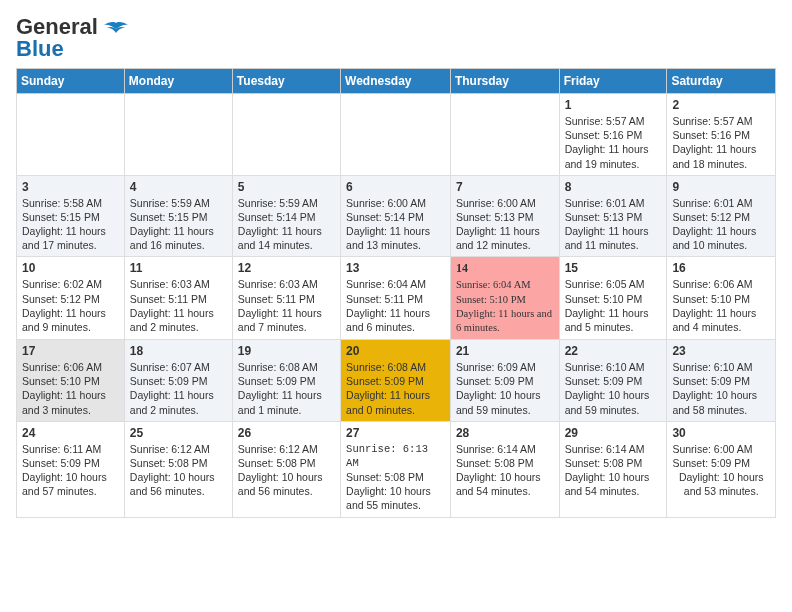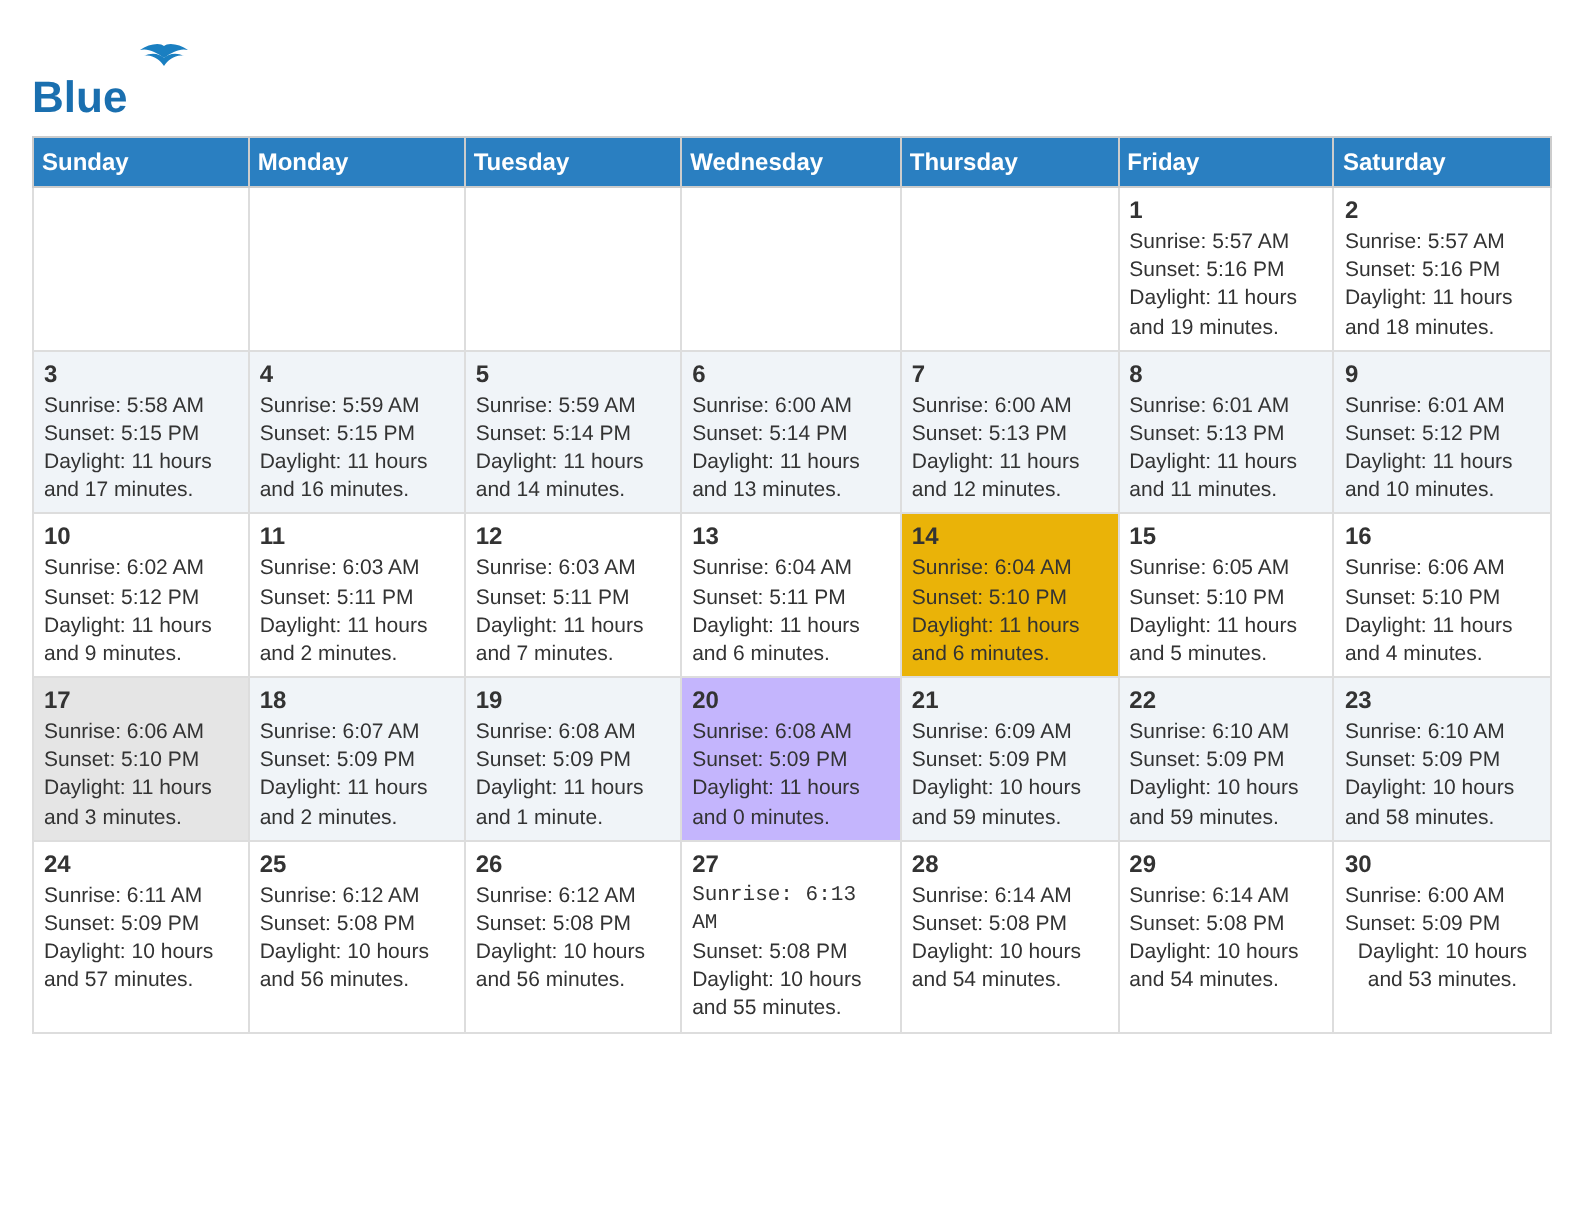--- a/index.html
+++ b/index.html
@@ -81,21 +81,21 @@
       background: #fff !important;
     }
   </style>
 </head>
 <body>
 
 <div class="header">
   <div class="logo">
     <div style="display:flex; align-items:center;">
       <span class="logo-text">
-        <br><span class="blue">Blue</span>
+        <span>General</span><br><span class="blue">Blue</span>
       </span>
       <svg style="margin-left:4px; margin-top:-12px;" width="28" height="22" viewBox="0 0 28 22">
         <path d="M14 2 C16 0, 22 1, 26 4 C22 3, 18 5, 14 8 C10 5, 6 3, 2 4 C6 1, 12 0, 14 2Z" fill="#1a7fc1"></path>
         <path d="M14 8 C12 6, 8 5, 4 7 C8 6, 12 9, 14 12 C16 9, 20 6, 24 7 C20 5, 16 6, 14 8Z" fill="#1a7fc1"></path>
       </svg>
     </div>
   </div>
   <div class="title-section">
     <div class="month-title"></div>
     <div class="subtitle"></div>
@@ -196,21 +196,21 @@
           <span style="display: block; line-height: 1.35;">Sunrise: 6:03 AM</span>
           <span style="display: block; line-height: 1.35;">Sunset: 5:11 PM</span>
           <span style="display: block; line-height: 1.35;">Daylight: 11 hours and 7 minutes.</span>
         </td>
         <td style="background: rgb(255, 255, 255);">
           <span class="day-num">13</span>
           <span style="display: block; line-height: 1.35;">Sunrise: 6:04 AM</span>
           <span style="display: block; line-height: 1.35;">Sunset: 5:11 PM</span>
           <span style="display: block; line-height: 1.35;">Daylight: 11 hours and 6 minutes.</span>
         </td>
-        <td style="background: #eab308;">
+        <td style="background: #fca5a5; font-family: Liberation Serif, serif;">
           <span class="day-num">14</span>
           <span style="display: block; line-height: 1.35;">Sunrise: 6:04 AM</span>
           <span style="display: block; line-height: 1.35;">Sunset: 5:10 PM</span>
           <span style="display: block; line-height: 1.35;">Daylight: 11 hours and 6 minutes.</span>
         </td>
         <td style="background: rgb(255, 255, 255);">
           <span class="day-num">15</span>
           <span style="display: block; line-height: 1.35;">Sunrise: 6:05 AM</span>
           <span style="display: block; line-height: 1.35;">Sunset: 5:10 PM</span>
           <span style="display: block; line-height: 1.35;">Daylight: 11 hours and 5 minutes.</span>
@@ -234,21 +234,21 @@
           <span style="display: block; line-height: 1.35;">Sunrise: 6:07 AM</span>
           <span style="display: block; line-height: 1.35;">Sunset: 5:09 PM</span>
           <span style="display: block; line-height: 1.35;">Daylight: 11 hours and 2 minutes.</span>
         </td>
         <td style="background: rgb(240, 244, 248);">
           <span class="day-num">19</span>
           <span style="display: block; line-height: 1.35;">Sunrise: 6:08 AM</span>
           <span style="display: block; line-height: 1.35;">Sunset: 5:09 PM</span>
           <span style="display: block; line-height: 1.35;">Daylight: 11 hours and 1 minute.</span>
         </td>
-        <td style="background: #c4b5fd;">
+        <td style="background: #eab308;">
           <span class="day-num">20</span>
           <span style="display: block; line-height: 1.35;">Sunrise: 6:08 AM</span>
           <span style="display: block; line-height: 1.35;">Sunset: 5:09 PM</span>
           <span style="display: block; line-height: 1.35;">Daylight: 11 hours and 0 minutes.</span>
         </td>
         <td style="background: rgb(240, 244, 248);">
           <span class="day-num">21</span>
           <span style="display: block; line-height: 1.35;">Sunrise: 6:09 AM</span>
           <span style="display: block; line-height: 1.35;">Sunset: 5:09 PM</span>
           <span style="display: block; line-height: 1.35;">Daylight: 10 hours and 59 minutes.</span>

